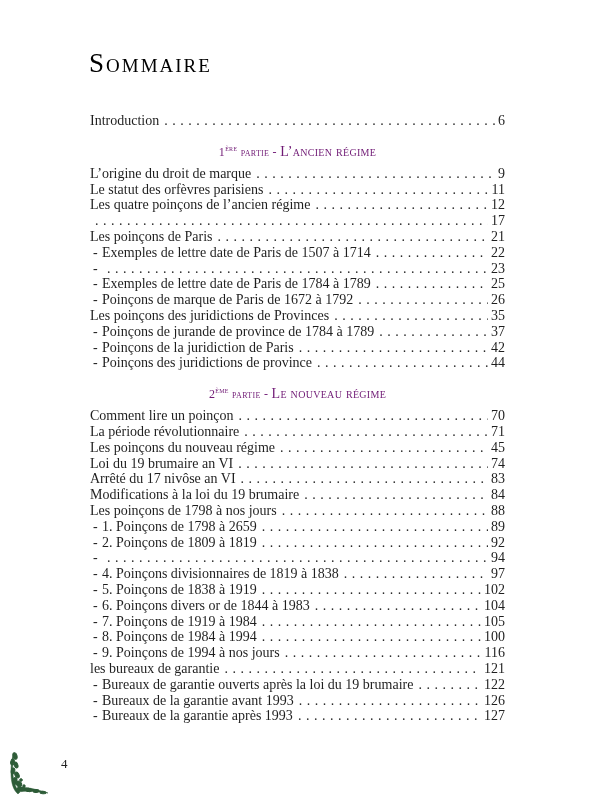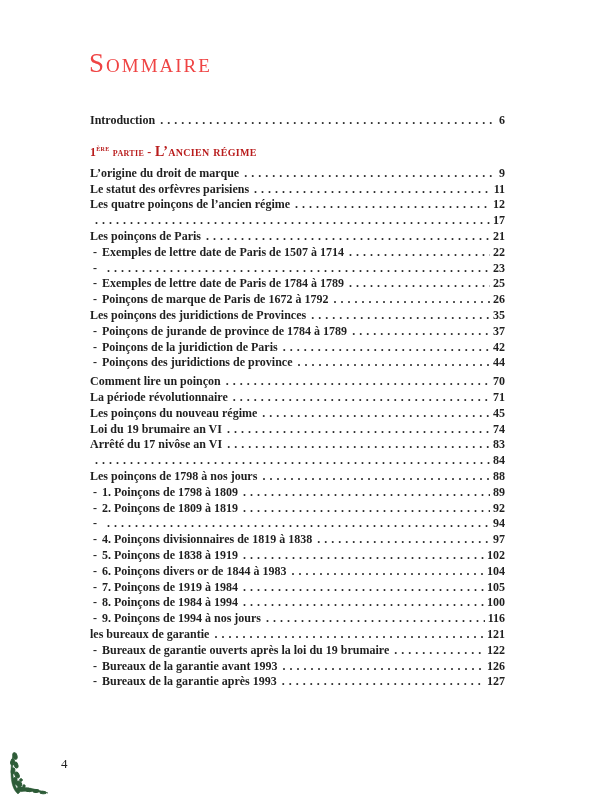--- a/index.html
+++ b/index.html
@@ -17,60 +17,60 @@
     background: #ffffff;
   }
   .page-title {
     position: absolute;
     left: 89px;
     top: 48px;
     font-size: 27px;
     font-variant: small-caps;
     letter-spacing: 2px;
     font-weight: 400;
-    color: #ef4444;
+    color: #000000;
   }
   .content {
     position: absolute;
     left: 90px;
     top: 113px;
     width: 415px;
   }
   .toc-row {
     display: flex;
     align-items: center;
-    font-size: 12px;
+    font-size: 14px;
     line-height: 15.8px;
     white-space: nowrap;
-    font-weight: bold;
   }
   .toc-row .dash {
     width: 12px;
     padding-left: 3px;
     flex: 0 0 auto;
   }
   .toc-row .lbl { flex: 0 0 auto; }
   .toc-row .dots {
     flex: 1 1 auto;
     overflow: hidden;
     white-space: nowrap;
     margin: 0 3px 0 5px;
     color: #2b2b2b;
     word-spacing: 1px;
   }
   .toc-row .pg { flex: 0 0 auto; text-align: right; }
   .toc-heading {
-    font-weight: 700;
+    font-weight: 400;
     font-variant: small-caps;
     font-size: 12px;
     letter-spacing: 0.3px;
-    color: #b91c1c;
+    color: #701a75;
     margin-top: 14px;
     margin-bottom: 5px;
     line-height: 18px;
+    text-align: center;
   }
   .toc-heading sup {
     font-size: 8px;
     vertical-align: super;
     line-height: 0;
   }
   .toc-heading .h-title { font-size: 14px; }
   .toc-list { margin-bottom: 3px; }
   #toc-sections > .toc-heading:nth-of-type(2) { margin-top: 8px; }
   .footer-pagenum {
@@ -168,20 +168,21 @@
             <span class="dots">. . . . . . . . . . . . . . . . . . . . . . . . . . . . . . . . . . . . . . . . . . . . . . . . . . . . . . . . . . . . . . . . . . . . . . . . . . . . . . . . . . . . . . . . . . . . . . . . . . . . . . . . . . . . . . . . . . . . . . . . </span>
             <span class="pg">42</span>
           </div>
           <div class="toc-row sub">
             <span class="dash">-</span>
             <span class="lbl">Poinçons des juridictions de province</span>
             <span class="dots">. . . . . . . . . . . . . . . . . . . . . . . . . . . . . . . . . . . . . . . . . . . . . . . . . . . . . . . . . . . . . . . . . . . . . . . . . . . . . . . . . . . . . . . . . . . . . . . . . . . . . . . . . . . . . . . . . . . . . . . . </span>
             <span class="pg">44</span>
           </div>
         </div>
+        <div class="toc-heading"><span class="h-num">2</span><sup>ème</sup><span class="h-word"> partie - </span><span class="h-title">Le nouveau régime</span></div>
         <div class="toc-list">
           <div class="toc-row">
             <span class="lbl">Comment lire un poinçon</span>
             <span class="dots">. . . . . . . . . . . . . . . . . . . . . . . . . . . . . . . . . . . . . . . . . . . . . . . . . . . . . . . . . . . . . . . . . . . . . . . . . . . . . . . . . . . . . . . . . . . . . . . . . . . . . . . . . . . . . . . . . . . . . . . . </span>
             <span class="pg">70</span>
           </div>
           <div class="toc-row">
             <span class="lbl">La période révolutionnaire</span>
             <span class="dots">. . . . . . . . . . . . . . . . . . . . . . . . . . . . . . . . . . . . . . . . . . . . . . . . . . . . . . . . . . . . . . . . . . . . . . . . . . . . . . . . . . . . . . . . . . . . . . . . . . . . . . . . . . . . . . . . . . . . . . . . </span>
             <span class="pg">71</span>
@@ -195,31 +196,32 @@
             <span class="lbl">Loi du 19 brumaire an VI</span>
             <span class="dots">. . . . . . . . . . . . . . . . . . . . . . . . . . . . . . . . . . . . . . . . . . . . . . . . . . . . . . . . . . . . . . . . . . . . . . . . . . . . . . . . . . . . . . . . . . . . . . . . . . . . . . . . . . . . . . . . . . . . . . . . </span>
             <span class="pg">74</span>
           </div>
           <div class="toc-row">
             <span class="lbl">Arrêté du 17 nivôse an VI</span>
             <span class="dots">. . . . . . . . . . . . . . . . . . . . . . . . . . . . . . . . . . . . . . . . . . . . . . . . . . . . . . . . . . . . . . . . . . . . . . . . . . . . . . . . . . . . . . . . . . . . . . . . . . . . . . . . . . . . . . . . . . . . . . . . </span>
             <span class="pg">83</span>
           </div>
           <div class="toc-row">
+            <span class="lbl">Modifications à la loi du 19 brumaire</span>
             <span class="dots">. . . . . . . . . . . . . . . . . . . . . . . . . . . . . . . . . . . . . . . . . . . . . . . . . . . . . . . . . . . . . . . . . . . . . . . . . . . . . . . . . . . . . . . . . . . . . . . . . . . . . . . . . . . . . . . . . . . . . . . . </span>
             <span class="pg">84</span>
           </div>
           <div class="toc-row">
             <span class="lbl">Les poinçons de 1798 à nos jours</span>
             <span class="dots">. . . . . . . . . . . . . . . . . . . . . . . . . . . . . . . . . . . . . . . . . . . . . . . . . . . . . . . . . . . . . . . . . . . . . . . . . . . . . . . . . . . . . . . . . . . . . . . . . . . . . . . . . . . . . . . . . . . . . . . . </span>
             <span class="pg">88</span>
           </div>
           <div class="toc-row sub">
             <span class="dash">-</span>
-            <span class="lbl">1. Poinçons de 1798 à 1809</span>
+            <span class="lbl">1. Poinçons de 1798 à 2659</span>
             <span class="dots">. . . . . . . . . . . . . . . . . . . . . . . . . . . . . . . . . . . . . . . . . . . . . . . . . . . . . . . . . . . . . . . . . . . . . . . . . . . . . . . . . . . . . . . . . . . . . . . . . . . . . . . . . . . . . . . . . . . . . . . . </span>
             <span class="pg">89</span>
           </div>
           <div class="toc-row sub">
             <span class="dash">-</span>
             <span class="lbl">2. Poinçons de 1809 à 1819</span>
             <span class="dots">. . . . . . . . . . . . . . . . . . . . . . . . . . . . . . . . . . . . . . . . . . . . . . . . . . . . . . . . . . . . . . . . . . . . . . . . . . . . . . . . . . . . . . . . . . . . . . . . . . . . . . . . . . . . . . . . . . . . . . . . </span>
             <span class="pg">92</span>
           </div>
           <div class="toc-row sub">

